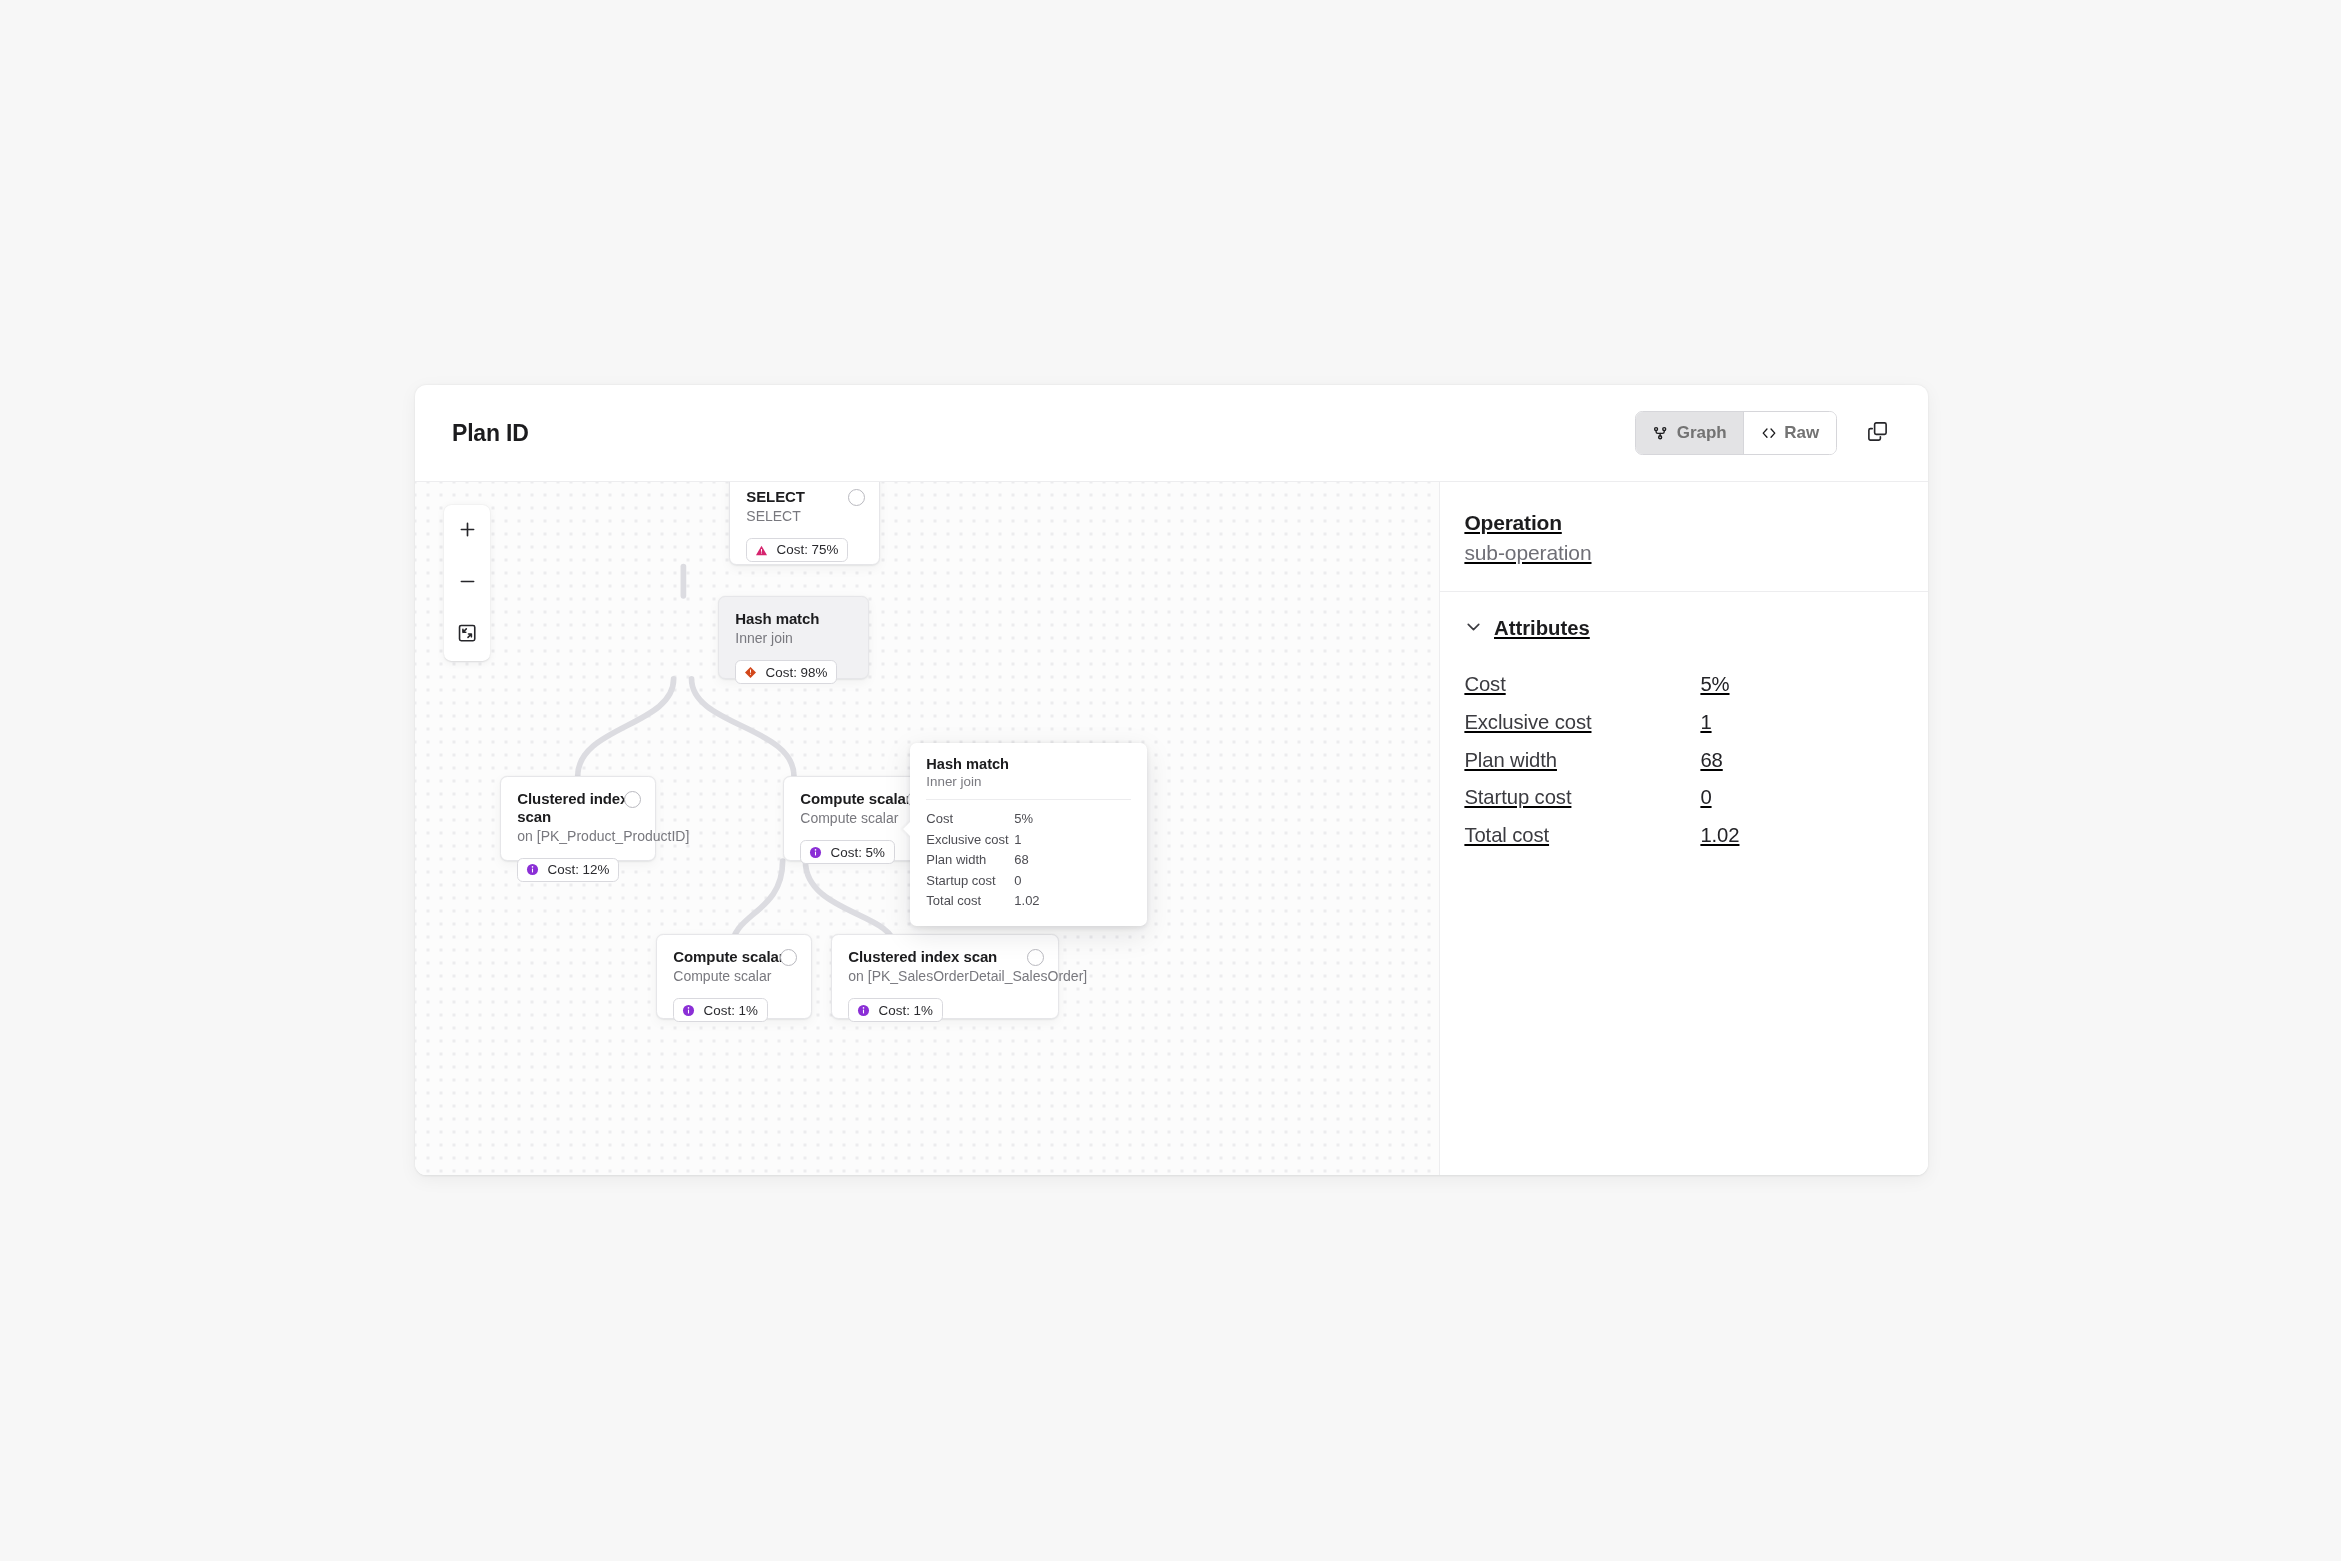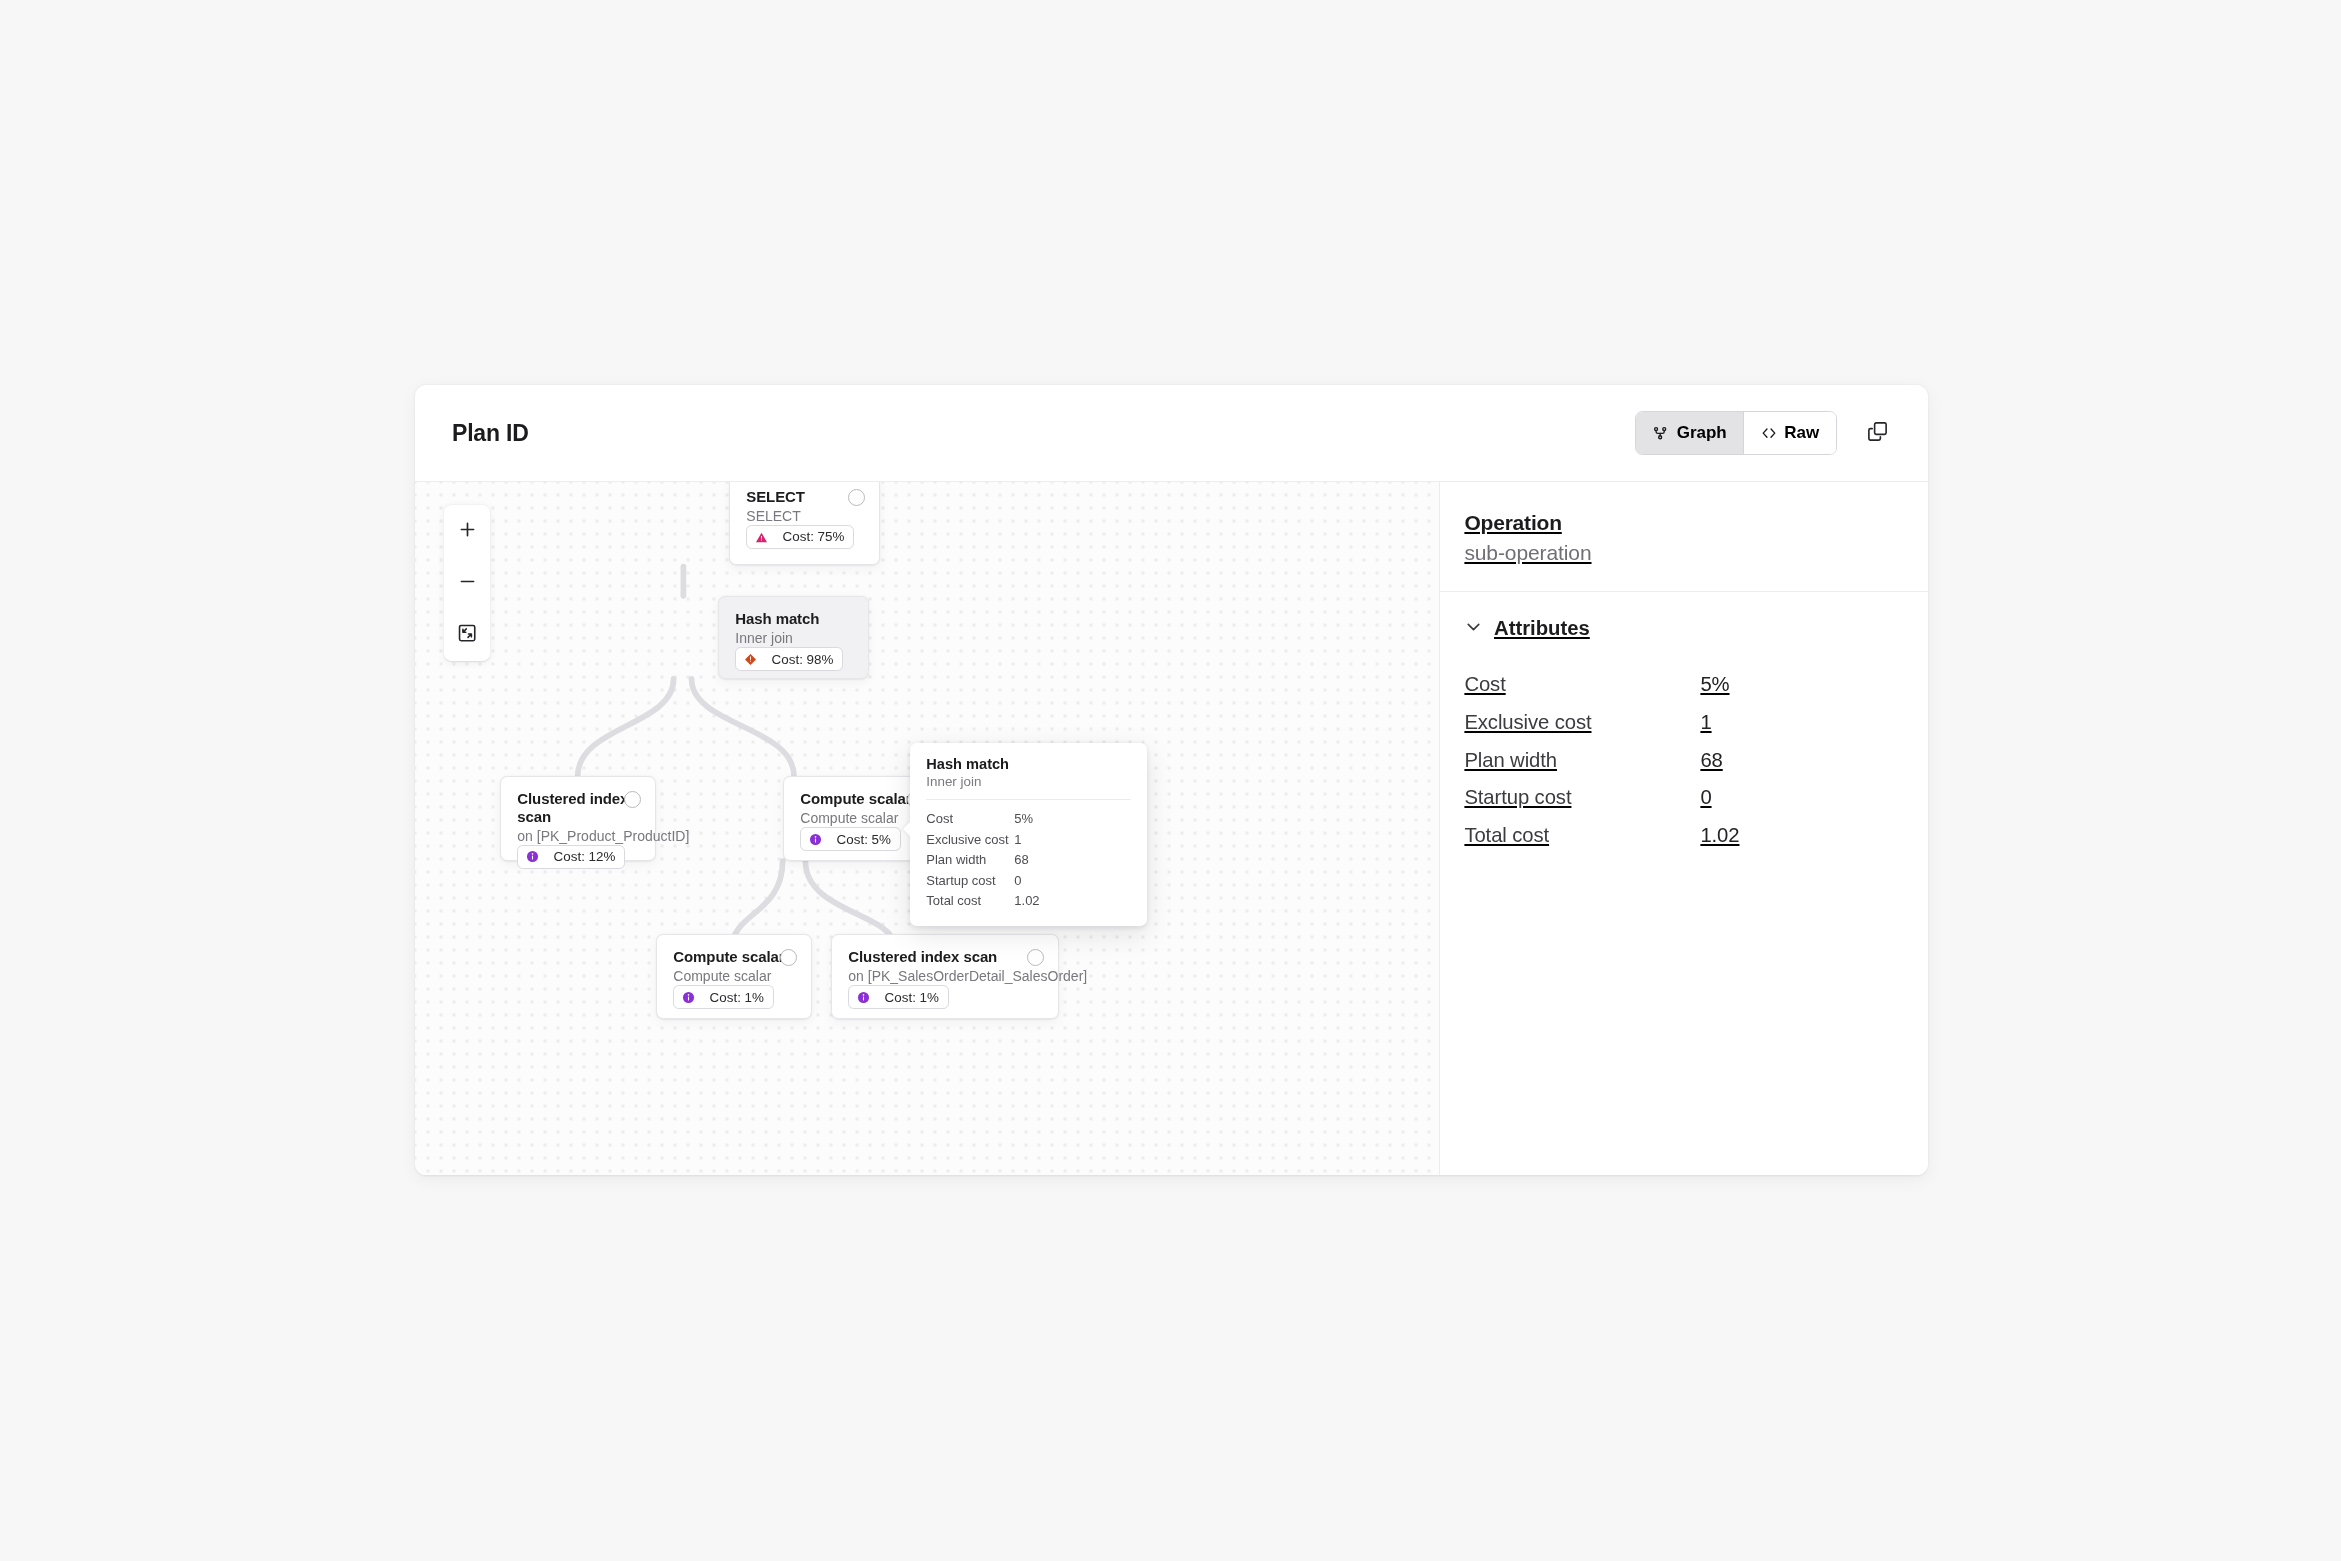--- a/index.html
+++ b/index.html
@@ -41,21 +41,21 @@
     display: flex;
     border: 0.8px solid #d6d6da;
     border-radius: 7.3px;
     overflow: hidden;
     height: 44px;
   }
   .seg-btn {
     display: flex; align-items: center; gap: 8.1px;
     padding: 0 16.3px;
     font-size: 17px; font-weight: bold;
-    color: #000000;
+    color: #737373;
     background: #ffffff;
     border: none; cursor: pointer;
     font-family: inherit;
     white-space: nowrap;
   }
   .seg-btn.active { background: #e3e3e5; }
   .seg-btn + .seg-btn { border-left: 0.8px solid #d6d6da; gap: 6px; }
   .seg-icon { display: flex; align-items: center; }
 
   #copy-button {
@@ -120,21 +120,22 @@
     font-size: 14px; color: #78787e; line-height: 1.3; margin-top: 1.6px;
     white-space: nowrap;
   }
   .node-handle {
     position: absolute; top: 14px; right: 14px;
     width: 17px; height: 17px; border-radius: 50%;
     border: 1.3px solid #b9b9bf; background: #ffffff;
     cursor: crosshair;
   }
   .cost-badge {
-    display: inline-flex; align-items: center; gap: 15px;
+    display: inline-flex; align-items: center; gap: 9px;
+    margin-top: 13px;
     border: 0.8px solid #d9d9de;
     border-radius: 5.7px;
     padding: 4.1px 9px 4.1px 7.3px;
     font-size: 13.4px; color: #2a2a2e;
     background: #ffffff;
     line-height: 1;
   }
   .badge-glyph { display: flex; align-items: center; }
 
   

